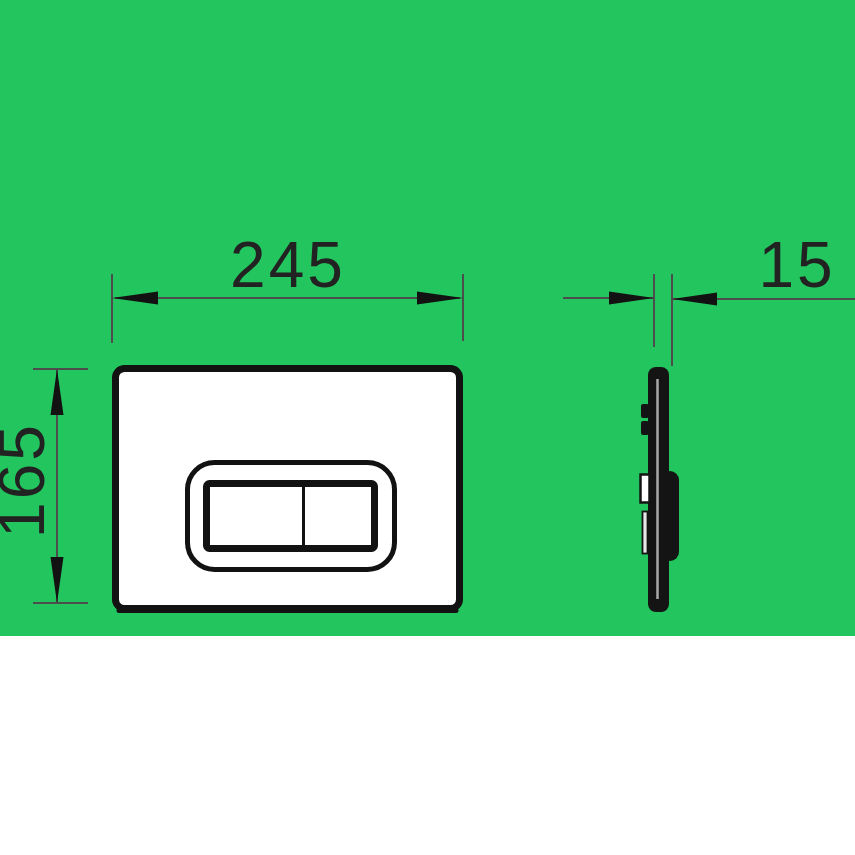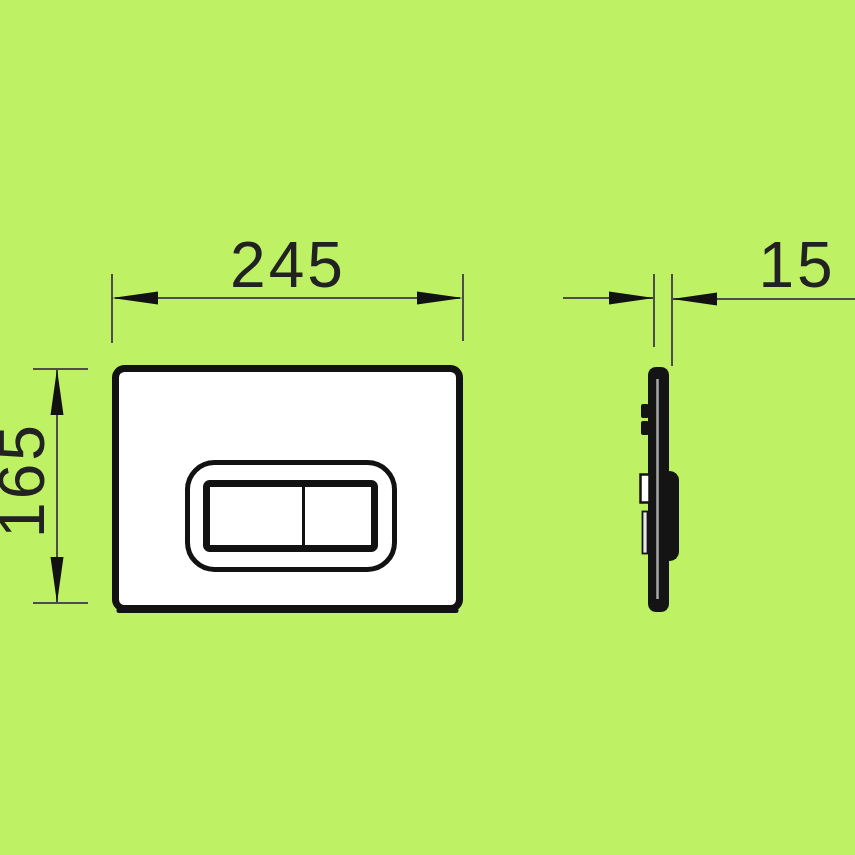--- a/index.html
+++ b/index.html
@@ -3,22 +3,22 @@
 <meta charset="utf-8">
 <style>
   html, body {
     margin: 0;
     padding: 0;
     background: #ffffff;
   }
   .canvas {
     position: relative;
     width: 855px;
-    height: 855px;
-    background: #bef264;
+    height: 636px;
+    background: #22c55e;
     overflow: hidden;
     font-family: "Liberation Sans", sans-serif;
   }
   svg.drawing {
     position: absolute;
     left: 0;
     top: 0;
   }
   .dim-text {
     font-family: "Liberation Sans", sans-serif;

